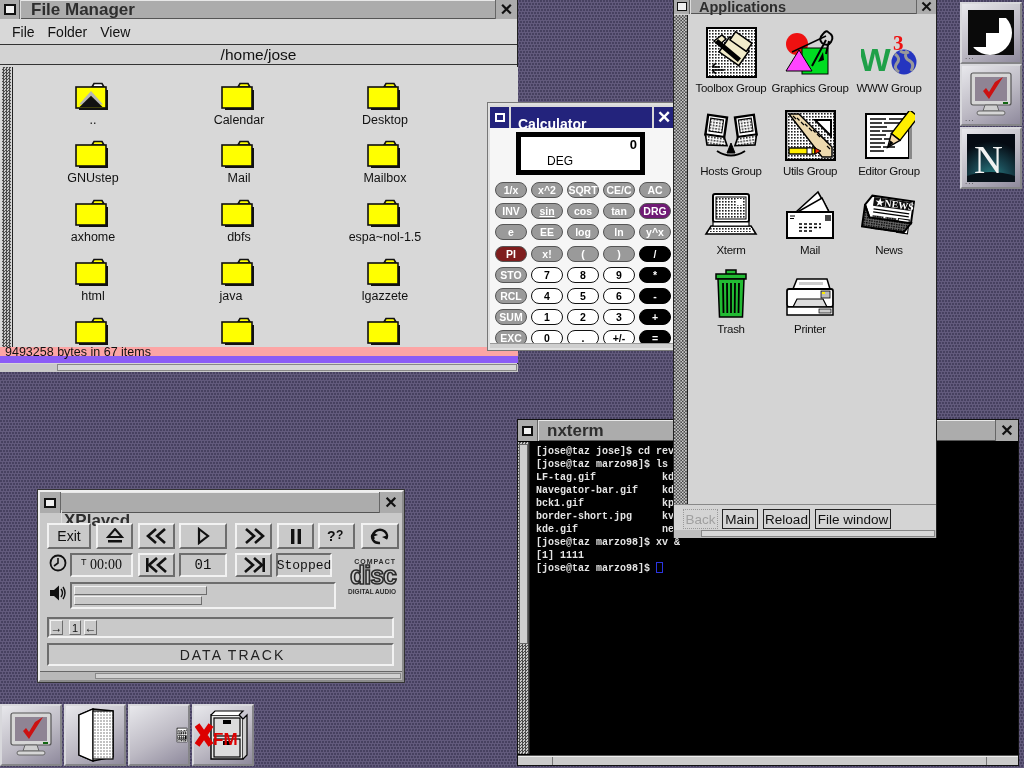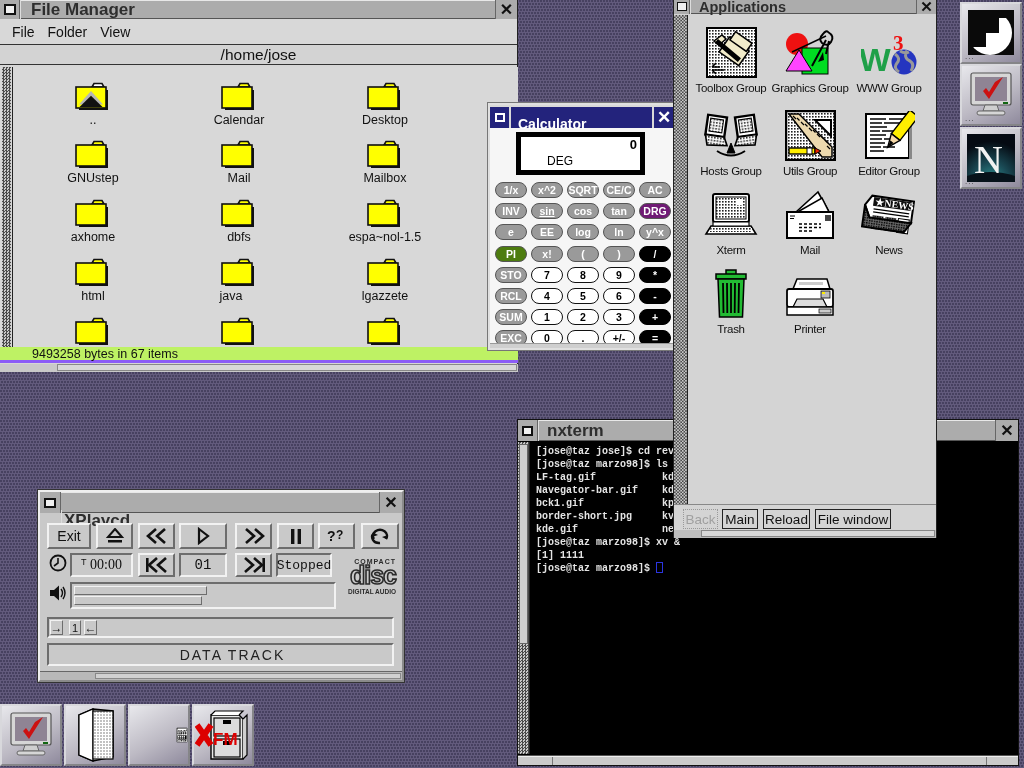--- a/index.html
+++ b/index.html
@@ -132,21 +132,21 @@
         <rect x="4" y="8" width="29" height="20" fill="#111"></rect>
         <path d="M17 5 L19 1.5 L27 1.5 L29 5 Z" fill="#ffff00" stroke="#111" stroke-width="1.6"></path>
         <rect x="1" y="5" width="30" height="21" fill="#ffff00" stroke="#111" stroke-width="1.6"></rect>
       </svg>
 <svg style="position:absolute;left:367px;top:250.0px;" width="34" height="28" viewBox="0 0 34 28">
         <rect x="4" y="8" width="29" height="20" fill="#111"></rect>
         <path d="M17 5 L19 1.5 L27 1.5 L29 5 Z" fill="#ffff00" stroke="#111" stroke-width="1.6"></path>
         <rect x="1" y="5" width="30" height="21" fill="#ffff00" stroke="#111" stroke-width="1.6"></rect>
       </svg>
   </div>
-  <div style="position:absolute;left:0;top:347px;width:518px;height:16px;background:#bef264;border-top:-66.0px solid #555;border-bottom:3px solid #8b5cf6;display:flex;align-items:center;padding-left:27px;">
+  <div style="position:absolute;left:0;top:347px;width:518px;height:16px;background:#fca5a5;border-top:-66.0px solid #555;border-bottom:7px solid #8b5cf6;display:flex;align-items:center;">
     <span style="font-size:12.5px;color:#111;margin-left:5px;">9493258 bytes in 67 items</span>
   </div>
   <div style="position:absolute;left:0;top:364px;width:518px;height:8px;background:#c9c9c9;">
     <div style="position:absolute;left:57px;top:0px;right:1px;height:7px;background:#d8d8d8;border:1px solid #888;"></div>
   </div>
 </div>
 
 <div class="win" id="calc" style="left:488px;top:103px;width:188px;height:247px;background:#f6f6f6;border:2px solid #e0e0e0;outline:1px solid #777;">
   <div style="height:2px;background:#d9d9d9;"></div>
   <div style="display:flex;height:21px;">
@@ -172,21 +172,21 @@
 <div style="position:absolute;left:5px;top:98.2px;width:32px;height:16px;border-radius:9px;background:#9a9a9a;color:#fff;border:1.5px solid #555;font-size:10.5px;font-weight:bold;display:flex;align-items:center;justify-content:center;">INV</div>
 <div style="position:absolute;left:41px;top:98.2px;width:32px;height:16px;border-radius:9px;background:#9a9a9a;color:#fff;border:1.5px solid #555;font-size:10.5px;font-weight:bold;display:flex;align-items:center;justify-content:center;text-decoration:underline;">sin</div>
 <div style="position:absolute;left:77px;top:98.2px;width:32px;height:16px;border-radius:9px;background:#9a9a9a;color:#fff;border:1.5px solid #555;font-size:10.5px;font-weight:bold;display:flex;align-items:center;justify-content:center;">cos</div>
 <div style="position:absolute;left:113px;top:98.2px;width:32px;height:16px;border-radius:9px;background:#9a9a9a;color:#fff;border:1.5px solid #555;font-size:10.5px;font-weight:bold;display:flex;align-items:center;justify-content:center;">tan</div>
 <div style="position:absolute;left:149px;top:98.2px;width:32px;height:16px;border-radius:9px;background:#701a75;color:#fff;border:1.5px solid #555;font-size:10.5px;font-weight:bold;display:flex;align-items:center;justify-content:center;">DRG</div>
 <div style="position:absolute;left:5px;top:119.4px;width:32px;height:16px;border-radius:9px;background:#9a9a9a;color:#fff;border:1.5px solid #555;font-size:10.5px;font-weight:bold;display:flex;align-items:center;justify-content:center;">e</div>
 <div style="position:absolute;left:41px;top:119.4px;width:32px;height:16px;border-radius:9px;background:#9a9a9a;color:#fff;border:1.5px solid #555;font-size:10.5px;font-weight:bold;display:flex;align-items:center;justify-content:center;">EE</div>
 <div style="position:absolute;left:77px;top:119.4px;width:32px;height:16px;border-radius:9px;background:#9a9a9a;color:#fff;border:1.5px solid #555;font-size:10.5px;font-weight:bold;display:flex;align-items:center;justify-content:center;">log</div>
 <div style="position:absolute;left:113px;top:119.4px;width:32px;height:16px;border-radius:9px;background:#9a9a9a;color:#fff;border:1.5px solid #555;font-size:10.5px;font-weight:bold;display:flex;align-items:center;justify-content:center;">ln</div>
 <div style="position:absolute;left:149px;top:119.4px;width:32px;height:16px;border-radius:9px;background:#9a9a9a;color:#fff;border:1.5px solid #555;font-size:10.5px;font-weight:bold;display:flex;align-items:center;justify-content:center;">y^x</div>
-<div style="position:absolute;left:5px;top:140.6px;width:32px;height:16px;border-radius:9px;background:#4d7c0f;color:#fff;border:1.5px solid #555;font-size:10.5px;font-weight:bold;display:flex;align-items:center;justify-content:center;">PI</div>
+<div style="position:absolute;left:5px;top:140.6px;width:32px;height:16px;border-radius:9px;background:#7f1d1d;color:#fff;border:1.5px solid #555;font-size:10.5px;font-weight:bold;display:flex;align-items:center;justify-content:center;">PI</div>
 <div style="position:absolute;left:41px;top:140.6px;width:32px;height:16px;border-radius:9px;background:#9a9a9a;color:#fff;border:1.5px solid #555;font-size:10.5px;font-weight:bold;display:flex;align-items:center;justify-content:center;">x!</div>
 <div style="position:absolute;left:77px;top:140.6px;width:32px;height:16px;border-radius:9px;background:#9a9a9a;color:#fff;border:1.5px solid #555;font-size:10.5px;font-weight:bold;display:flex;align-items:center;justify-content:center;">(</div>
 <div style="position:absolute;left:113px;top:140.6px;width:32px;height:16px;border-radius:9px;background:#9a9a9a;color:#fff;border:1.5px solid #555;font-size:10.5px;font-weight:bold;display:flex;align-items:center;justify-content:center;">)</div>
 <div style="position:absolute;left:149px;top:140.6px;width:32px;height:16px;border-radius:9px;background:#000;color:#fff;border:1.5px solid #000;font-size:10.5px;font-weight:bold;display:flex;align-items:center;justify-content:center;">/</div>
 <div style="position:absolute;left:5px;top:161.8px;width:32px;height:16px;border-radius:9px;background:#9a9a9a;color:#fff;border:1.5px solid #555;font-size:10.5px;font-weight:bold;display:flex;align-items:center;justify-content:center;">STO</div>
 <div style="position:absolute;left:41px;top:161.8px;width:32px;height:16px;border-radius:9px;background:#fff;color:#000;border:1.5px solid #111;font-size:10.5px;font-weight:bold;display:flex;align-items:center;justify-content:center;">7</div>
 <div style="position:absolute;left:77px;top:161.8px;width:32px;height:16px;border-radius:9px;background:#fff;color:#000;border:1.5px solid #111;font-size:10.5px;font-weight:bold;display:flex;align-items:center;justify-content:center;">8</div>
 <div style="position:absolute;left:113px;top:161.8px;width:32px;height:16px;border-radius:9px;background:#fff;color:#000;border:1.5px solid #111;font-size:10.5px;font-weight:bold;display:flex;align-items:center;justify-content:center;">9</div>
 <div style="position:absolute;left:149px;top:161.8px;width:32px;height:16px;border-radius:9px;background:#000;color:#fff;border:1.5px solid #000;font-size:10.5px;font-weight:bold;display:flex;align-items:center;justify-content:center;">*</div>
 <div style="position:absolute;left:5px;top:183.0px;width:32px;height:16px;border-radius:9px;background:#9a9a9a;color:#fff;border:1.5px solid #555;font-size:10.5px;font-weight:bold;display:flex;align-items:center;justify-content:center;">RCL</div>

